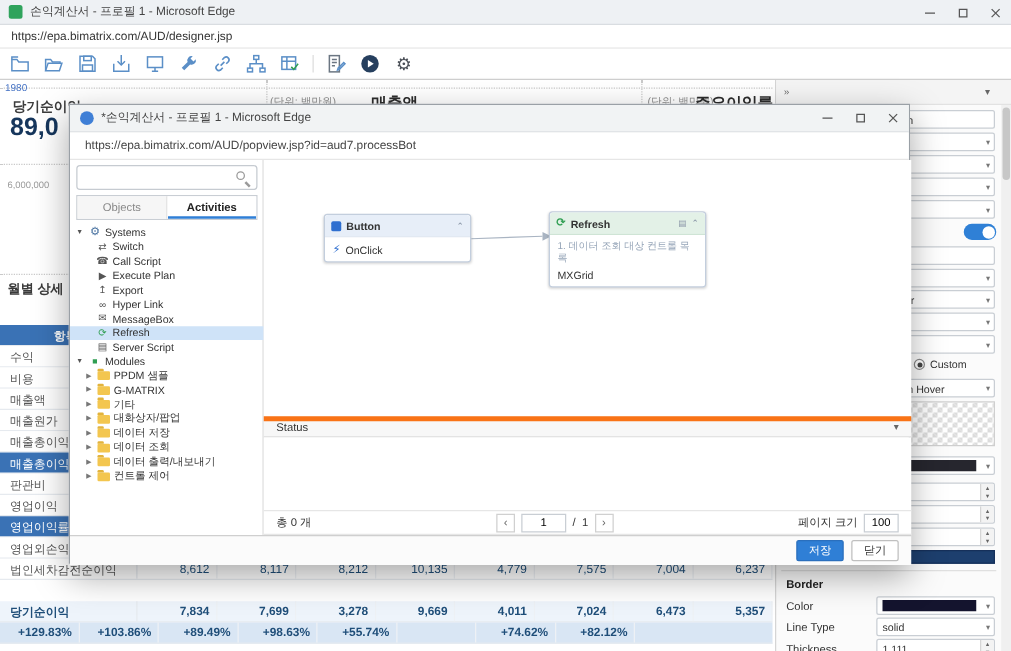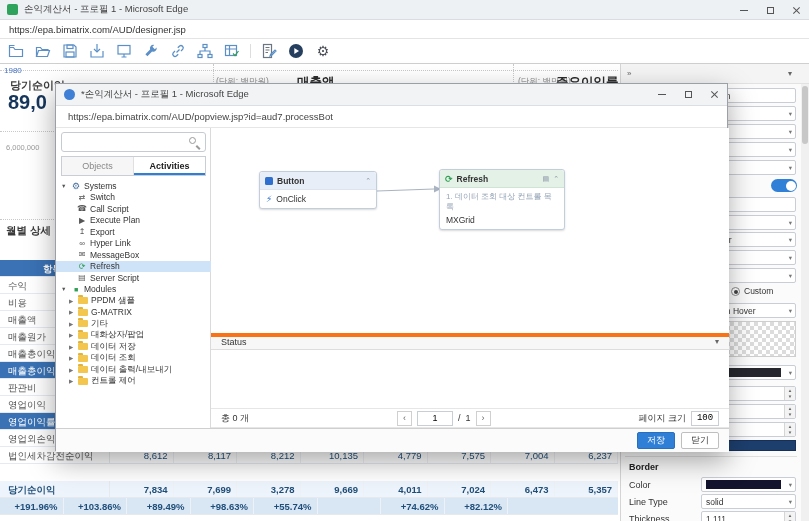--- a/index.html
+++ b/index.html
@@ -119,21 +119,21 @@
 
 
 #pp-status{position:absolute;left:155px;top:249px;width:518px;height:17px;background:#f7f7f7;border-top:4px solid #f97316;border-bottom:1px solid #ddd;display:flex;align-items:flex-start;padding:0 10px;font-size:9px;color:#333}
 #pp-status .chev{margin-left:auto;color:#666;font-size:8px}
 #pp-statusbody{position:absolute;left:155px;top:266px;width:518px;height:58px;background:#fff}
 #pp-pager{position:absolute;left:155px;top:324px;width:518px;height:20px;border-top:1px solid #e6e6e6;border-bottom:1px solid #e6e6e6;display:flex;align-items:center;padding:0 10px;font-size:9px;color:#333;background:#fff}
 .pager-center{display:flex;align-items:center;gap:5px;margin:0 auto}
 .pgbtn{width:15px;height:15px;border:1px solid #d0d0d0;background:#fff;display:flex;align-items:center;justify-content:center;color:#666;font-size:9px}
 .pginput{width:36px;height:15px;border:1px solid #c9ced4;text-align:center;font-size:9px;font-family:inherit}
 .pgsize{display:flex;align-items:center;gap:5px}
-.pgsize input{width:28px;height:15px;border:1px solid #c9ced4;text-align:center;font-size:9px;font-family:Liberation Mono, monospace}
+.pgsize input{width:28px;height:15px;border:1px solid #c9ced4;text-align:center;font-size:9px;font-family:Liberation Sans, sans-serif}
 #pp-footer{position:absolute;left:0;top:344px;width:673px;height:24px;border-top:1px solid #cfcfcf;background:#fbfbfb;display:flex;align-items:center;justify-content:flex-end;gap:6px;padding-right:10px}
 .btn{height:17px;min-width:38px;font-size:9px;border-radius:2px;display:flex;align-items:center;justify-content:center;padding:0 8px;font-family:inherit}
 .btn.primary{background:#2f7fd6;color:#fff;border:1px solid #2a6fbd}
 .btn.plain{background:#fff;color:#333;border:1px solid #bfbfbf}
 </style>
 </head>
 <body>
 
 <div id="screen">
 
@@ -314,21 +314,21 @@
       <div class="tcell">7,834</div>
       <div class="tcell">7,699</div>
       <div class="tcell">3,278</div>
       <div class="tcell">9,669</div>
       <div class="tcell">4,011</div>
       <div class="tcell">7,024</div>
       <div class="tcell">6,473</div>
       <div class="tcell">5,357</div>
     </div>
     <div class="trow vrow row-ratio" style="top:434px">
-      <div class="tcell">+191.96%</div>
+      <div class="tcell">+129.83%</div>
       <div class="tcell">+103.86%</div>
       <div class="tcell">+89.49%</div>
       <div class="tcell">+98.63%</div>
       <div class="tcell">+55.74%</div>
       <div class="tcell"></div>
       <div class="tcell">+74.62%</div>
       <div class="tcell">+82.12%</div>
     </div>
   </div>
 

